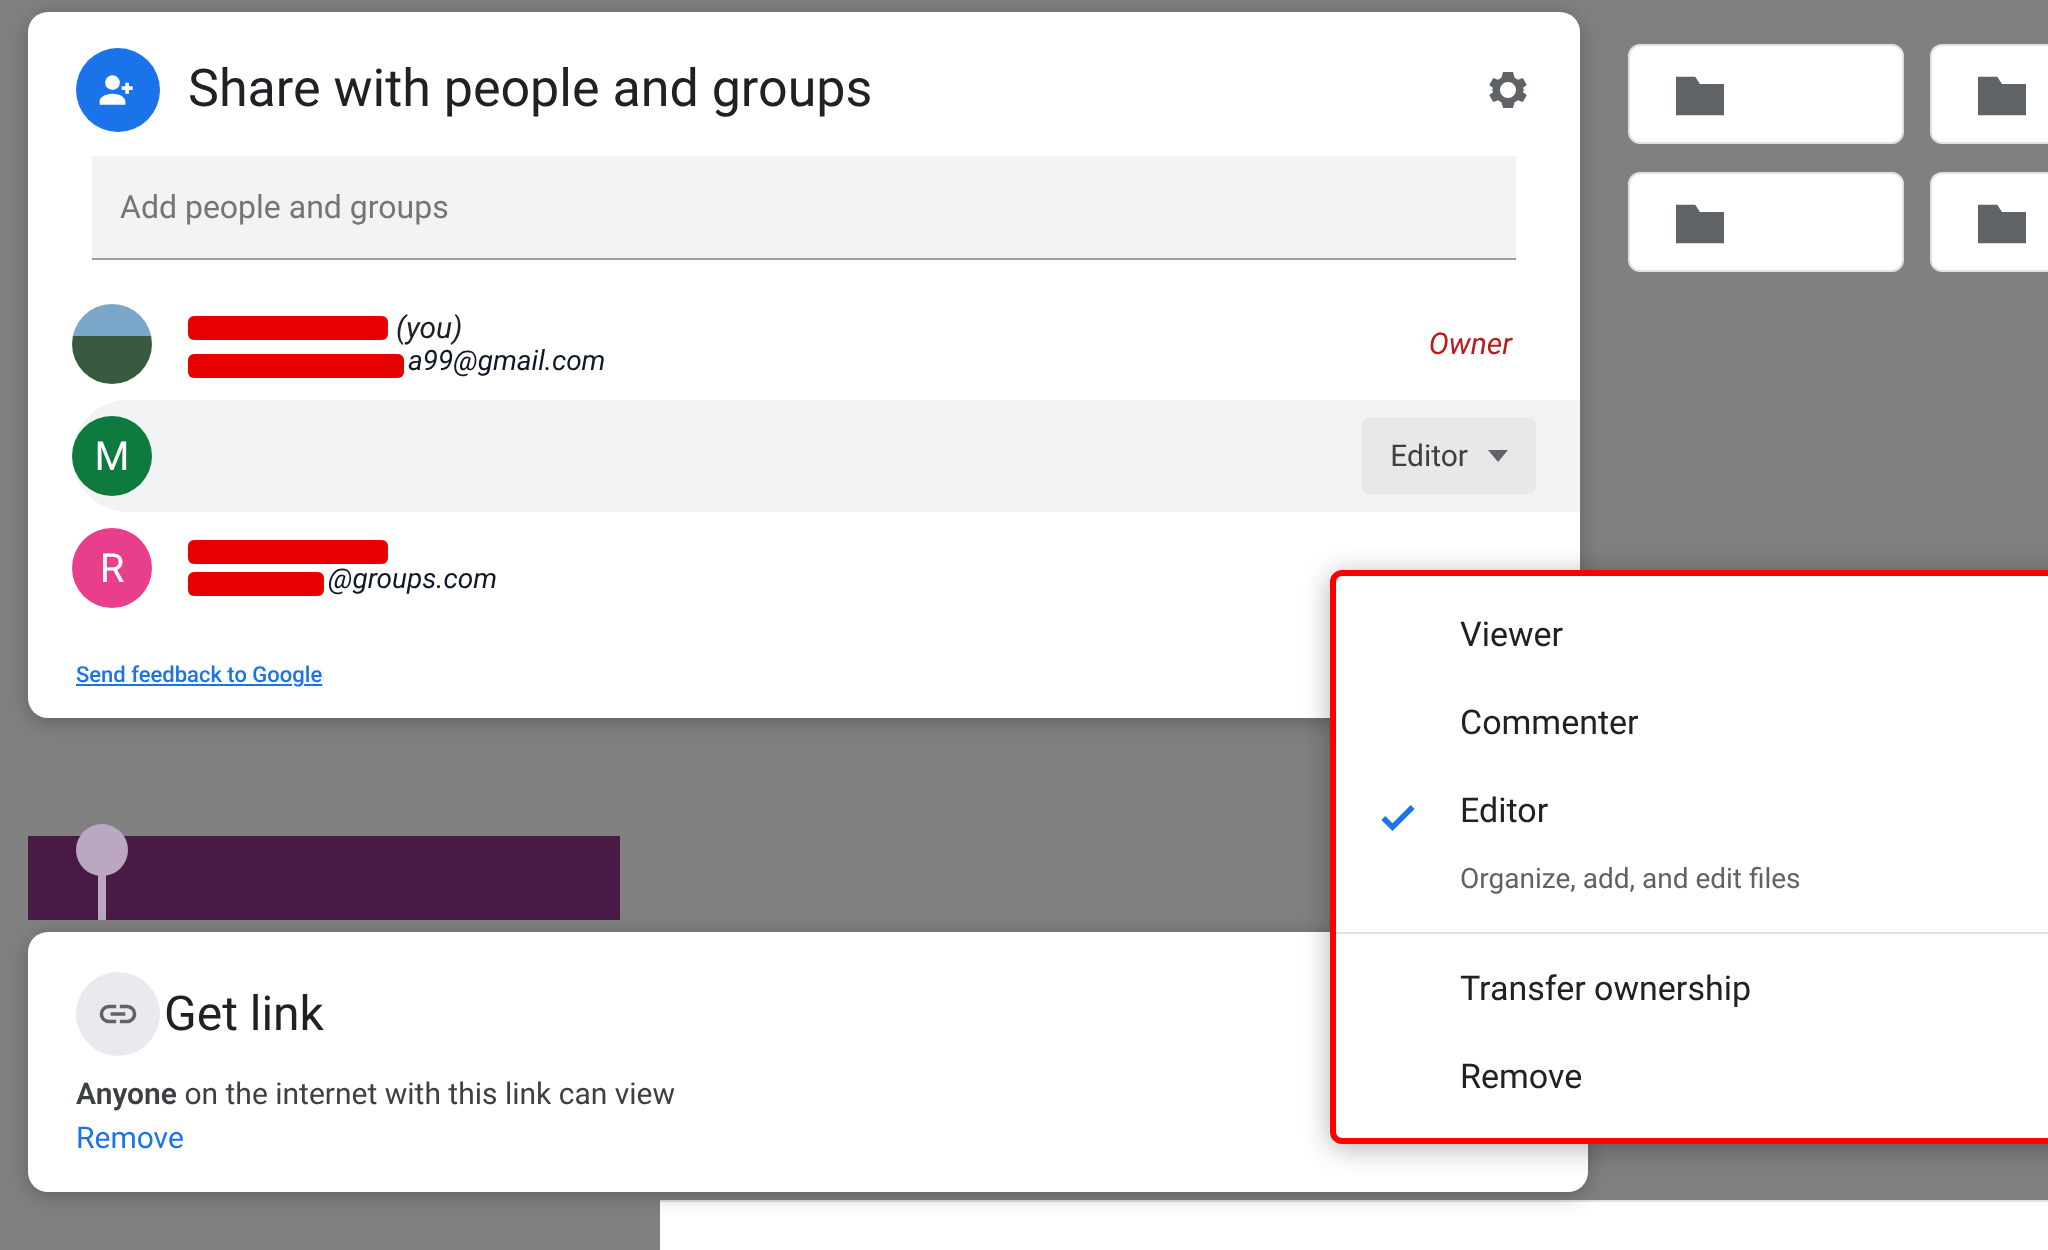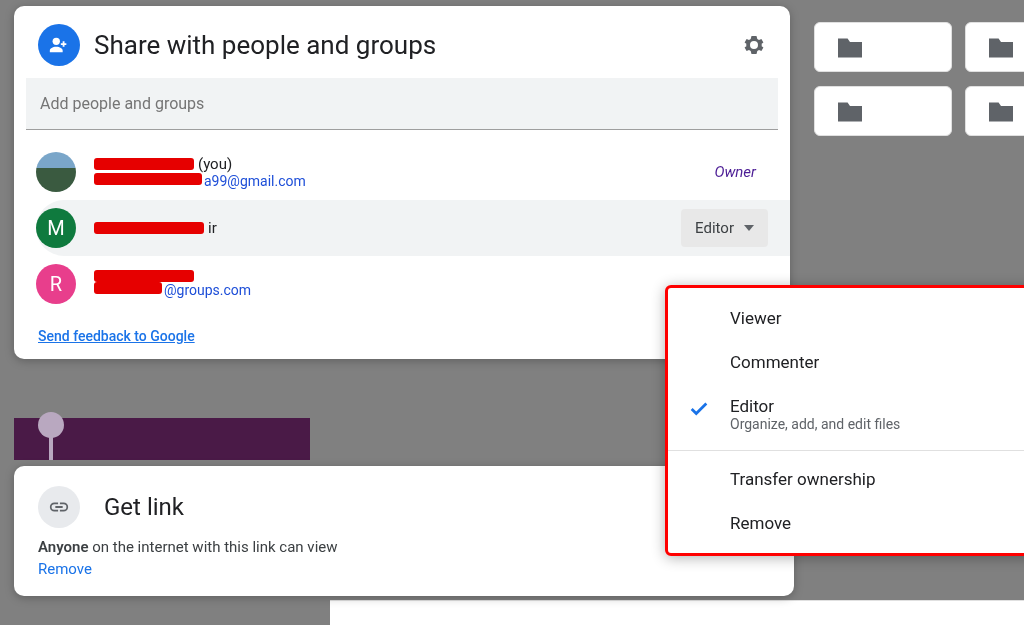--- a/index.html
+++ b/index.html
@@ -35,21 +35,21 @@
   }
   .share-header .circle-icon {
     width: 42px; height: 42px; border-radius: 50%;
     background: #1a73e8;
     display: flex; align-items: center; justify-content: center;
     margin-right: 14px;
   }
   .share-header h1 { font-size: 26px; font-weight: 400; color: #202124; flex: 1; }
   .gear { width: 24px; height: 24px; color:#5f6368; cursor:pointer; }
 
-  .input-wrap { padding: 0 12px; }
+  .input-wrap { padding: 0 32px; }
   .input {
     width: 100%;
     background: #f1f3f4;
     border: none;
     border-bottom: 1px solid #9e9e9e;
     padding: 16px 14px;
     font-size: 16px;
     color: #5f6368;
     outline: none;
   }
@@ -64,61 +64,61 @@
   .person.sel { background: #f1f3f4; border-radius: 40px 0 0 40px; margin-left: 22px; padding-left: 0px; padding-right: 22px;}
   .avatar {
     width: 40px; height: 40px; border-radius: 50%;
     display: flex; align-items: center; justify-content: center;
     font-size: 20px; color: #fff; margin-right: 18px;
     flex-shrink: 0;
   }
   .av-img { background: linear-gradient(#7aa6c9 40%, #3a5a40 40%); }
   .av-m { background: #0f7a3e; }
   .av-r { background: #e83e8c; }
-  .pinfo { flex: 1; min-width: 0; }
+  .pinfo { flex: 1; min-width: 0; font-style: italic; }
   .pname { font-size: 15px; color: #202124; display:flex; align-items:center; gap:4px;}
-  .pemail { font-size: 14px; color: #1d4ed8; display:flex; align-items:flex-start; gap:2px;}
-  .owner { font-size: 15px; color: #4c1d95; font-style: italic; padding-right: 12px;}
+  .pemail { font-size: 14px; color: #0f172a; display:flex; align-items:flex-end; gap:2px;}
+  .owner { font-size: 15px; color: #b91c1c; font-style: italic; padding-right: 12px;}
 
   .redact { display:inline-block; background:#e60000; border-radius:3px; height:12px; }
 
   .role-btn {
     background: #e8e8e8;
     border: none;
     padding: 10px 14px;
     font-size: 15px;
     color: #3c4043;
     display: flex;
     align-items: center;
     gap: 10px;
     cursor: pointer;
     border-radius: 4px;
   }
   .role-btn .tri { width:0;height:0;border-left:5px solid transparent;border-right:5px solid transparent;border-top:6px solid #5f6368;}
 
   .feedback { padding: 14px 24px 0 24px; }
-  .feedback a { color: #1a73e8; font-size: 14px; font-weight: 500; text-decoration: underline; }
+  .feedback a { color: #1a73e8; font-size: 11px; font-weight: 500; text-decoration: underline; }
 
   
   .strip { position:absolute; left:14px; top:418px; width:296px; height:42px; background:#4a1a47; }
   .flower { position:absolute; left:38px; top:412px; width:26px; height:26px; border-radius:50%; background:#b9a8c0; }
   .flowerstem{ position:absolute; left:49px; top:432px; width:4px; height:28px; background:#b9a8c0;}
 
   
   .link-card {
     position: absolute;
     left: 14px;
     top: 466px;
     width: 780px;
     background: #fff;
     border-radius: 10px;
     box-shadow: 0 2px 10px rgba(0,0,0,0.25);
     padding: 20px 24px 18px 24px;
   }
-  .link-head { display:flex; align-items:center; gap:24px; margin-bottom:10px;}
+  .link-head { display:flex; align-items:center; gap:2px; margin-bottom:10px;}
   .link-head .circle-icon { width:42px; height:42px; border-radius:50%; background:#e8eaed; display:flex; align-items:center; justify-content:center;}
   .link-head h2 { font-size: 24px; font-weight:400; color:#202124;}
   .link-desc { font-size:15px; color:#3c4043; }
   .link-desc b { font-weight: 600; }
   .change { font-size:15px; color:#1a73e8; margin-top:4px; display:inline-block; cursor:pointer;}
 
   
   .menu {
     position: absolute;
     left: 665px;
@@ -130,21 +130,21 @@
     padding: 8px 0;
     border: 3px solid #ff0000;
   }
   .menu-item {
     padding: 12px 20px 12px 62px;
     position: relative;
     cursor: pointer;
     font-size: 17px;
     color: #202124;
   }
-  .menu-item .sub { font-size: 14px; color: #5f6368; margin-top:0;}
+  .menu-item .sub { font-size: 14px; color: #5f6368; margin-top:16px;}
   .check { position:absolute; left:20px; top:14px; color:#1a73e8; }
   .menu-sep { height:1px; background:#e0e0e0; margin:6px 0; }
 </style>
 </head>
 <body>
 
 <div class="bg-item" style="left:814px; top:22px;">
   <svg class="foldericon" width="30" height="24" viewBox="0 0 24 20">
       <path fill="#5f6368" d="M10 2H2v16h20V5H12z"></path>
     </svg>
@@ -201,24 +201,20 @@
           <span class="redact" style="width:108px;"></span>
           <span>a99@gmail.com</span>
         </div>
       </div>
       <div class="owner">Owner</div>
     </div>
 
     <div class="person sel">
       <div class="avatar av-m">M</div>
       <div class="pinfo">
-        <div class="pname">
-          <span class="redact" style="width:110px;"></span>
-          <span>ir</span>
-        </div>
       </div>
       <button class="role-btn">
         <span>Editor</span>
         <span class="tri"></span>
       </button>
     </div>
 
     <div class="person">
       <div class="avatar av-r">R</div>
       <div class="pinfo">

